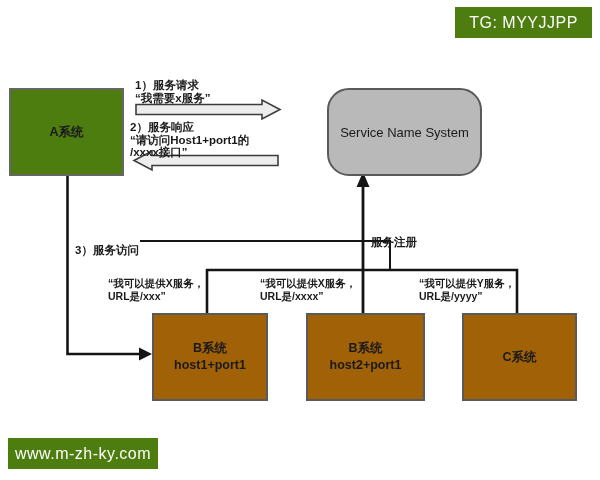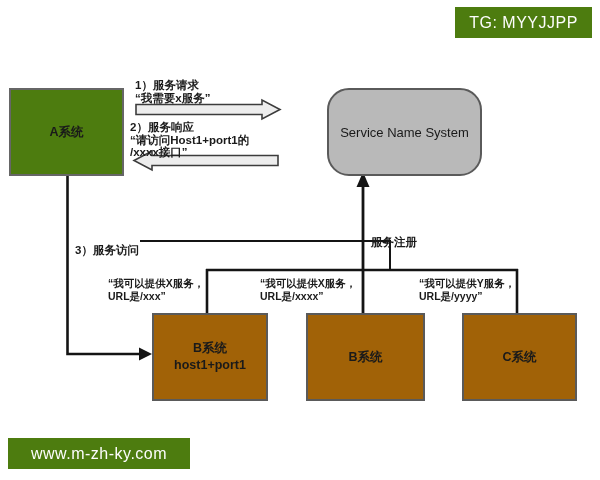--- a/index.html
+++ b/index.html
@@ -45,38 +45,39 @@
     <line x1="206" y1="270" x2="518" y2="270" stroke="#141414" stroke-width="2.6"></line>
     <line x1="207" y1="269" x2="207" y2="313" stroke="#141414" stroke-width="2.6"></line>
     <line x1="517" y1="269" x2="517" y2="313" stroke="#141414" stroke-width="2.6"></line>
 
     <polyline points="140,241 390,241 390,269" fill="none" stroke="#141414" stroke-width="2"></polyline>
   </svg>
 
   <div class="abs badge" style="left:455px;top:7px;width:137px;height:31px;">
     <span>TG: MYYJJPP</span>
   </div>
-  <div class="abs badge" style="left:8px;top:438px;width:182px;height:31px;">
+  <div class="abs badge" style="left:8px;top:438px;width:150px;height:31px;">
     <span>www.m-zh-ky.com</span>
   </div>
 
   <div class="node" style="left:9px;top:88px;width:111px;height:84px;background:#4d7c0f;border-color:#666;">
     <div class="t1">A系统</div>
   </div>
 
   <div class="node rounded" style="left:287px;top:88px;width:151px;height:84px;">
     <div class="sns-label">Service Name System</div>
   </div>
 
   <div class="node" style="left:152px;top:313px;width:112px;height:84px;">
     <div class="t1">B系统</div>
     <div class="t2">host1+port1</div>
   </div>
   <div class="node" style="left:306px;top:313px;width:115px;height:84px;">
     <div class="t1">B系统</div>
+    <div class="t2">host2+port1</div>
   </div>
   <div class="node" style="left:462px;top:313px;width:111px;height:84px;">
     <div class="t1">C系统</div>
   </div>
 
   <div class="lbl big" style="left:135px;top:79px;width:150px;">
     <div>1）服务请求</div>
     <div>“我需要x服务”</div>
   </div>
   <div class="lbl big" style="left:130px;top:121px;width:160px;">

